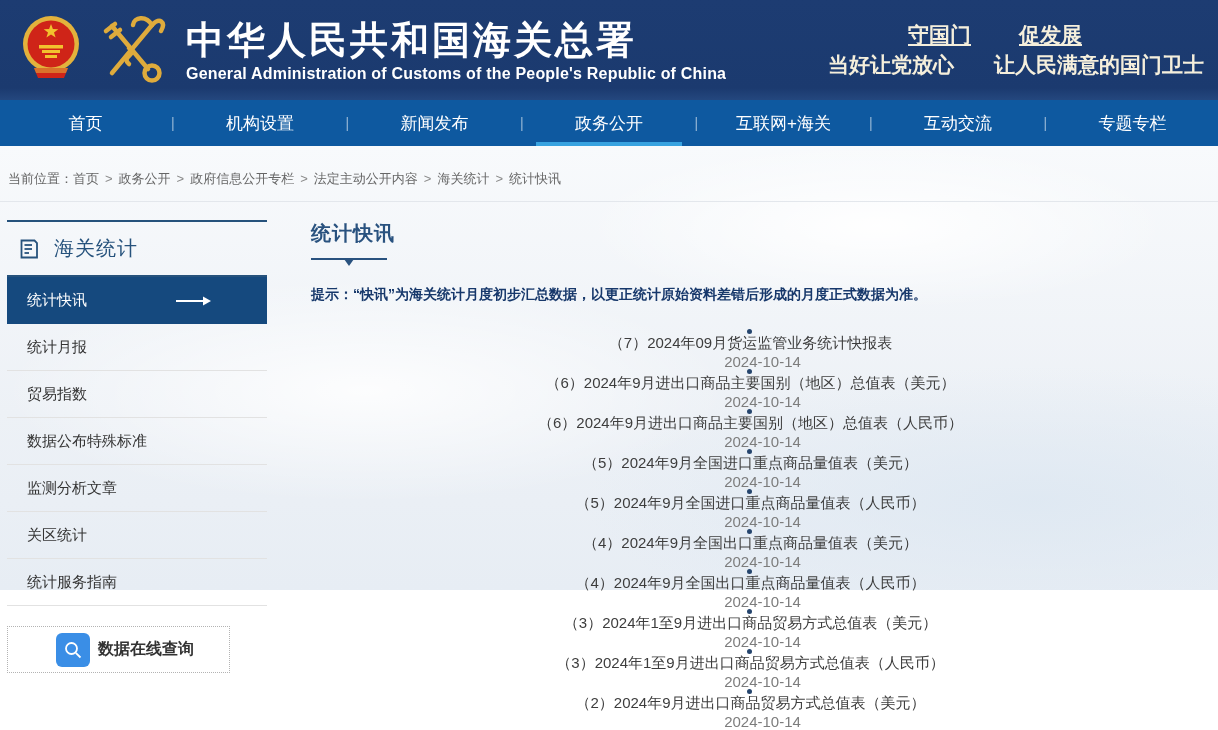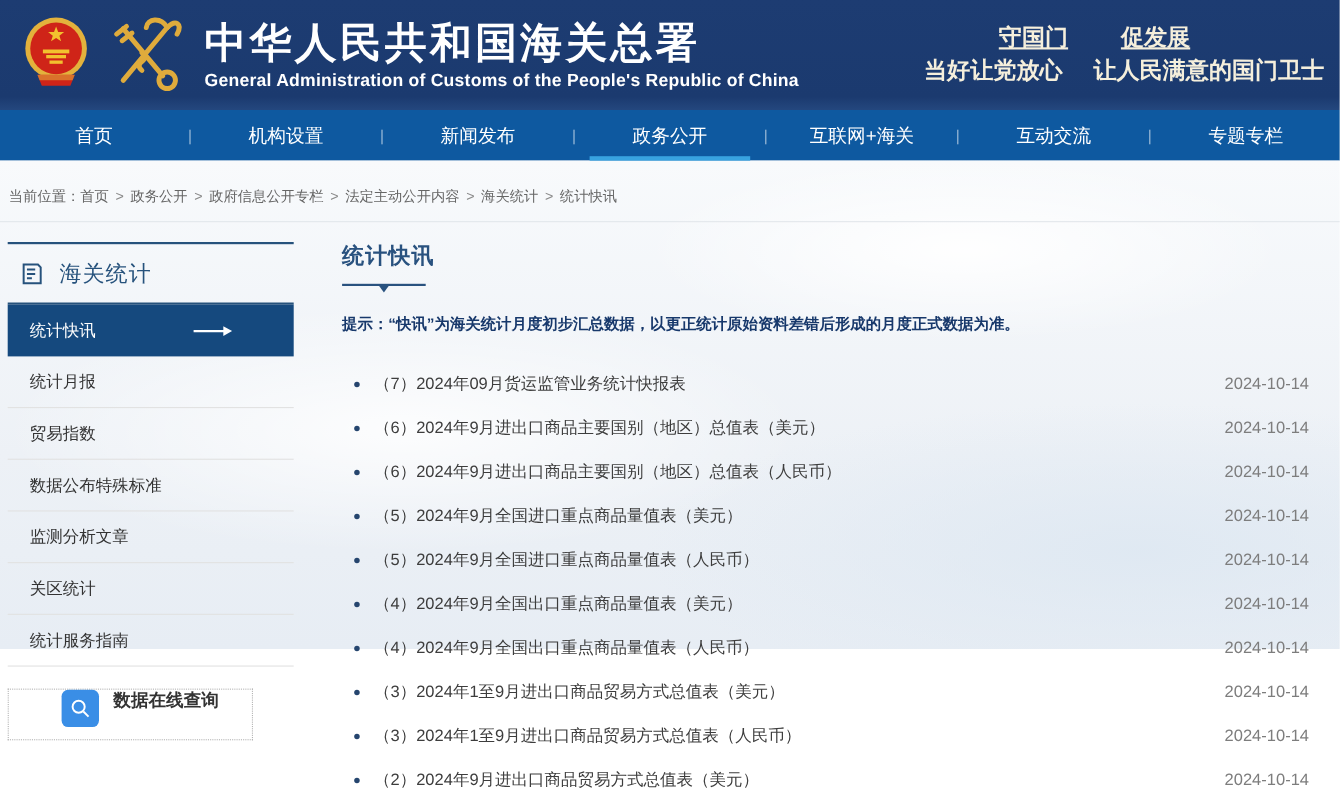--- a/index.html
+++ b/index.html
@@ -14,21 +14,21 @@
   .emblem{ width:58px; height:72px; flex:none; margin-left:8px; }
   .customs-logo{ width:74px; height:72px; flex:none; margin-left:16px; }
   .title-block{ margin-left:16px; }
   .site-title{
     color:#fff; font-size:38px; font-weight:bold; letter-spacing:3px;
     font-family:"Liberation Serif","DejaVu Serif",serif; line-height:44px;
   }
   .site-subtitle{ color:#fff; font-size:16px; font-weight:bold; margin-top:3px; letter-spacing:0.2px; }
   .slogans{ margin-left:auto; color:#f5efdc; font-size:21px; font-weight:bold; line-height:30px; }
   .slogan-line1{ display:flex; justify-content:flex-end; gap:48px; padding-right:122px;text-decoration:underline; }
-  .slogan-line2{ display:flex; justify-content:flex-end; gap:28px; }
+  .slogan-line2{ display:flex; justify-content:flex-end; gap:40px; }
 
   
   .main-nav{ height:46px; background:#0e59a0; display:flex; align-items:stretch; }
   .nav-item{
     flex:1; display:flex; align-items:center; justify-content:center;
     color:#fff; font-size:17px; cursor:pointer; position:relative;
   }
   .nav-item.active::after{
     content:""; position:absolute; left:7%; right:7%; bottom:0; height:4px; background:#38a3e0;
   }
@@ -62,40 +62,40 @@
   .side-item{
     height:47px; display:flex; align-items:center; padding-left:20px;
     font-size:15px; color:#333; border-bottom:1px solid #e2e2e2; cursor:pointer;
   }
   .side-item.active{
     background:#15497e; color:#fff; border-bottom:none;
   }
   .side-item.active .arrow-icon{ margin-left:auto; margin-right:56px; }
   .query-box{
     margin-top:20px; width:223px; height:47px; border:1px dotted #b3b3b3;
-    display:flex; align-items:flex-start; gap:13px; padding-left:48px; cursor:pointer;
+    display:flex; align-items:center; gap:8px; padding-left:48px; cursor:pointer;
     background:rgba(255,255,255,0.25);
   }
   .query-icon{
     width:34px; height:34px; background:#3a8ee6; border-radius:6px; flex:none;
     display:flex; align-items:center; justify-content:center;
   }
   .query-label{ font-size:16px; font-weight:bold; color:#333; }
 
   
   .main-col{ flex:1; margin-left:44px; }
   .main-title{ font-size:20px; color:#29527f; letter-spacing:1px; line-height:26px; }
   .title-underline{ width:76px; height:2px; background:#29527f; margin-top:12px; position:relative; }
   .title-underline::after{
     content:""; position:absolute; left:50%; top:1px; transform:translateX(-50%);
     border:5px solid transparent; border-top:7px solid #29527f;
   }
   .tip{ margin-top:26px; font-size:14px; font-weight:bold; color:#17386b; }
   .news-list{ margin-top:25px; }
-  .news-row{ height:40px; display:flex; align-items:center; }
+  .news-row{ height:40px; display:flex; align-items:center;flex-direction:column; }
   .bullet{ width:5px; height:5px; border-radius:50%; background:#25456e; margin:0 13px 0 11px; flex:none; }
   .row-title{ font-size:15px; color:#3d3d3d; flex:1; cursor:pointer; }
   .row-date{ font-size:15px; color:#7d7d7d;margin-left:24px; }
 </style>
 </head>
 <body>
 
 <header class="site-header">
   <div class="emblem">
     <svg viewBox="0 0 58 72" width="58" height="72">

